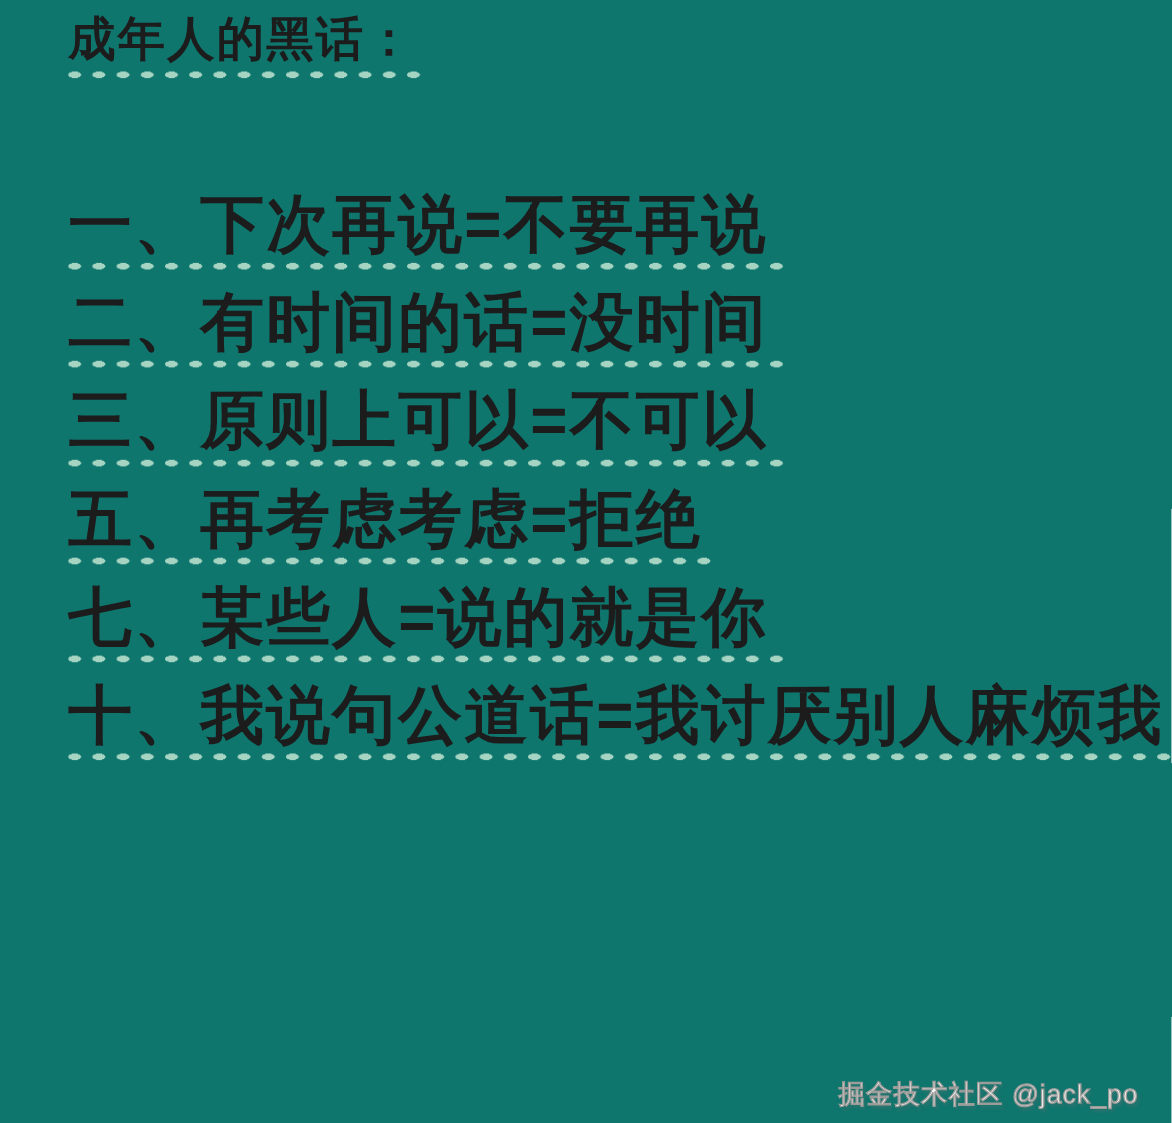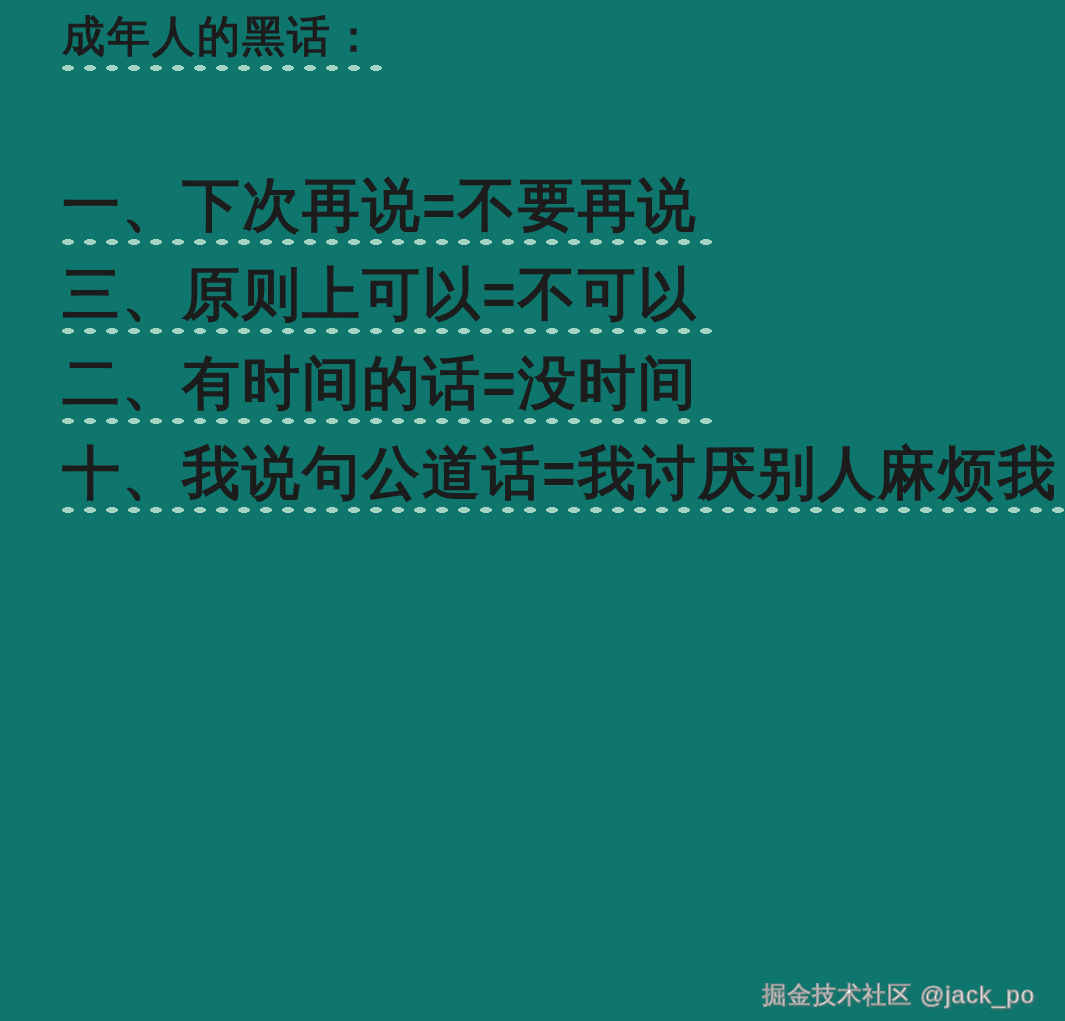--- a/index.html
+++ b/index.html
@@ -62,19 +62,21 @@
 </style>
 </head>
 <body>
 
 <div class="page">
 
   <h1 class="title"><span class="ul">成年人的黑话：</span></h1>
 
   <div class="list">
     <div class="row"><span class="ul">一、下次再说=不要再说</span></div>
+    <div class="row"><span class="ul">二、有时间的话=没时间</span></div>
     <div class="row"><span class="ul">三、原则上可以=不可以</span></div>
-    <div class="row"><span class="ul">二、有时间的话=没时间</span></div>
+    <div class="row"><span class="ul">五、再考虑考虑=拒绝</span></div>
+    <div class="row"><span class="ul">七、某些人=说的就是你</span></div>
     <div class="row"><span class="ul">十、我说句公道话=我讨厌别人麻烦我</span></div>
   </div>
 
   <div class="watermark">掘金技术社区 @jack_po</div>
 </div>
 
 </body></html>

